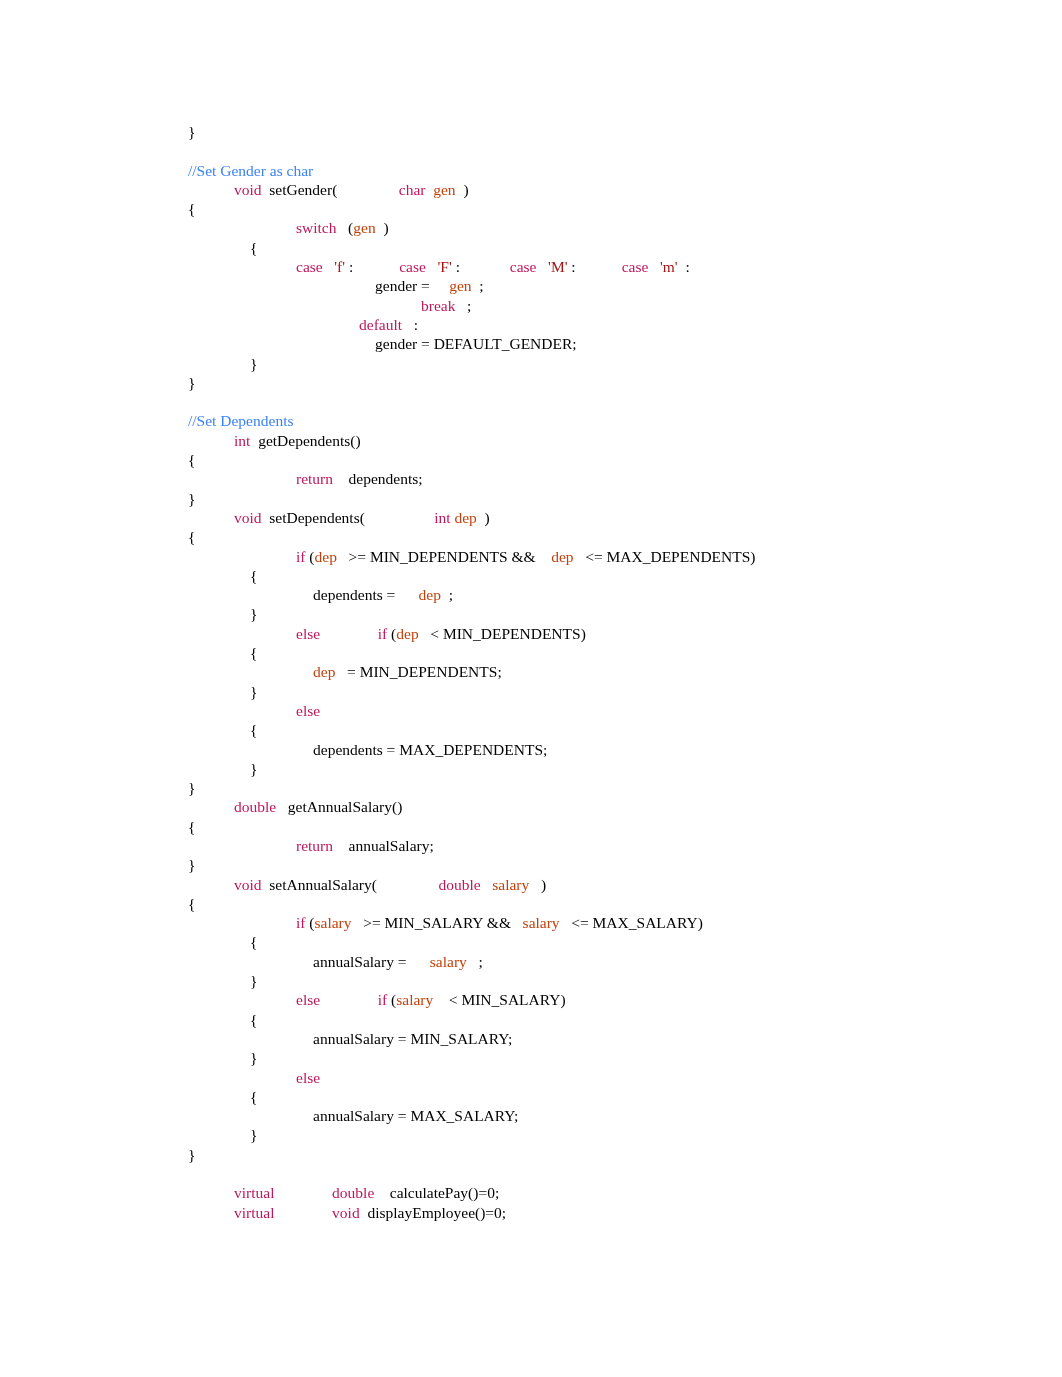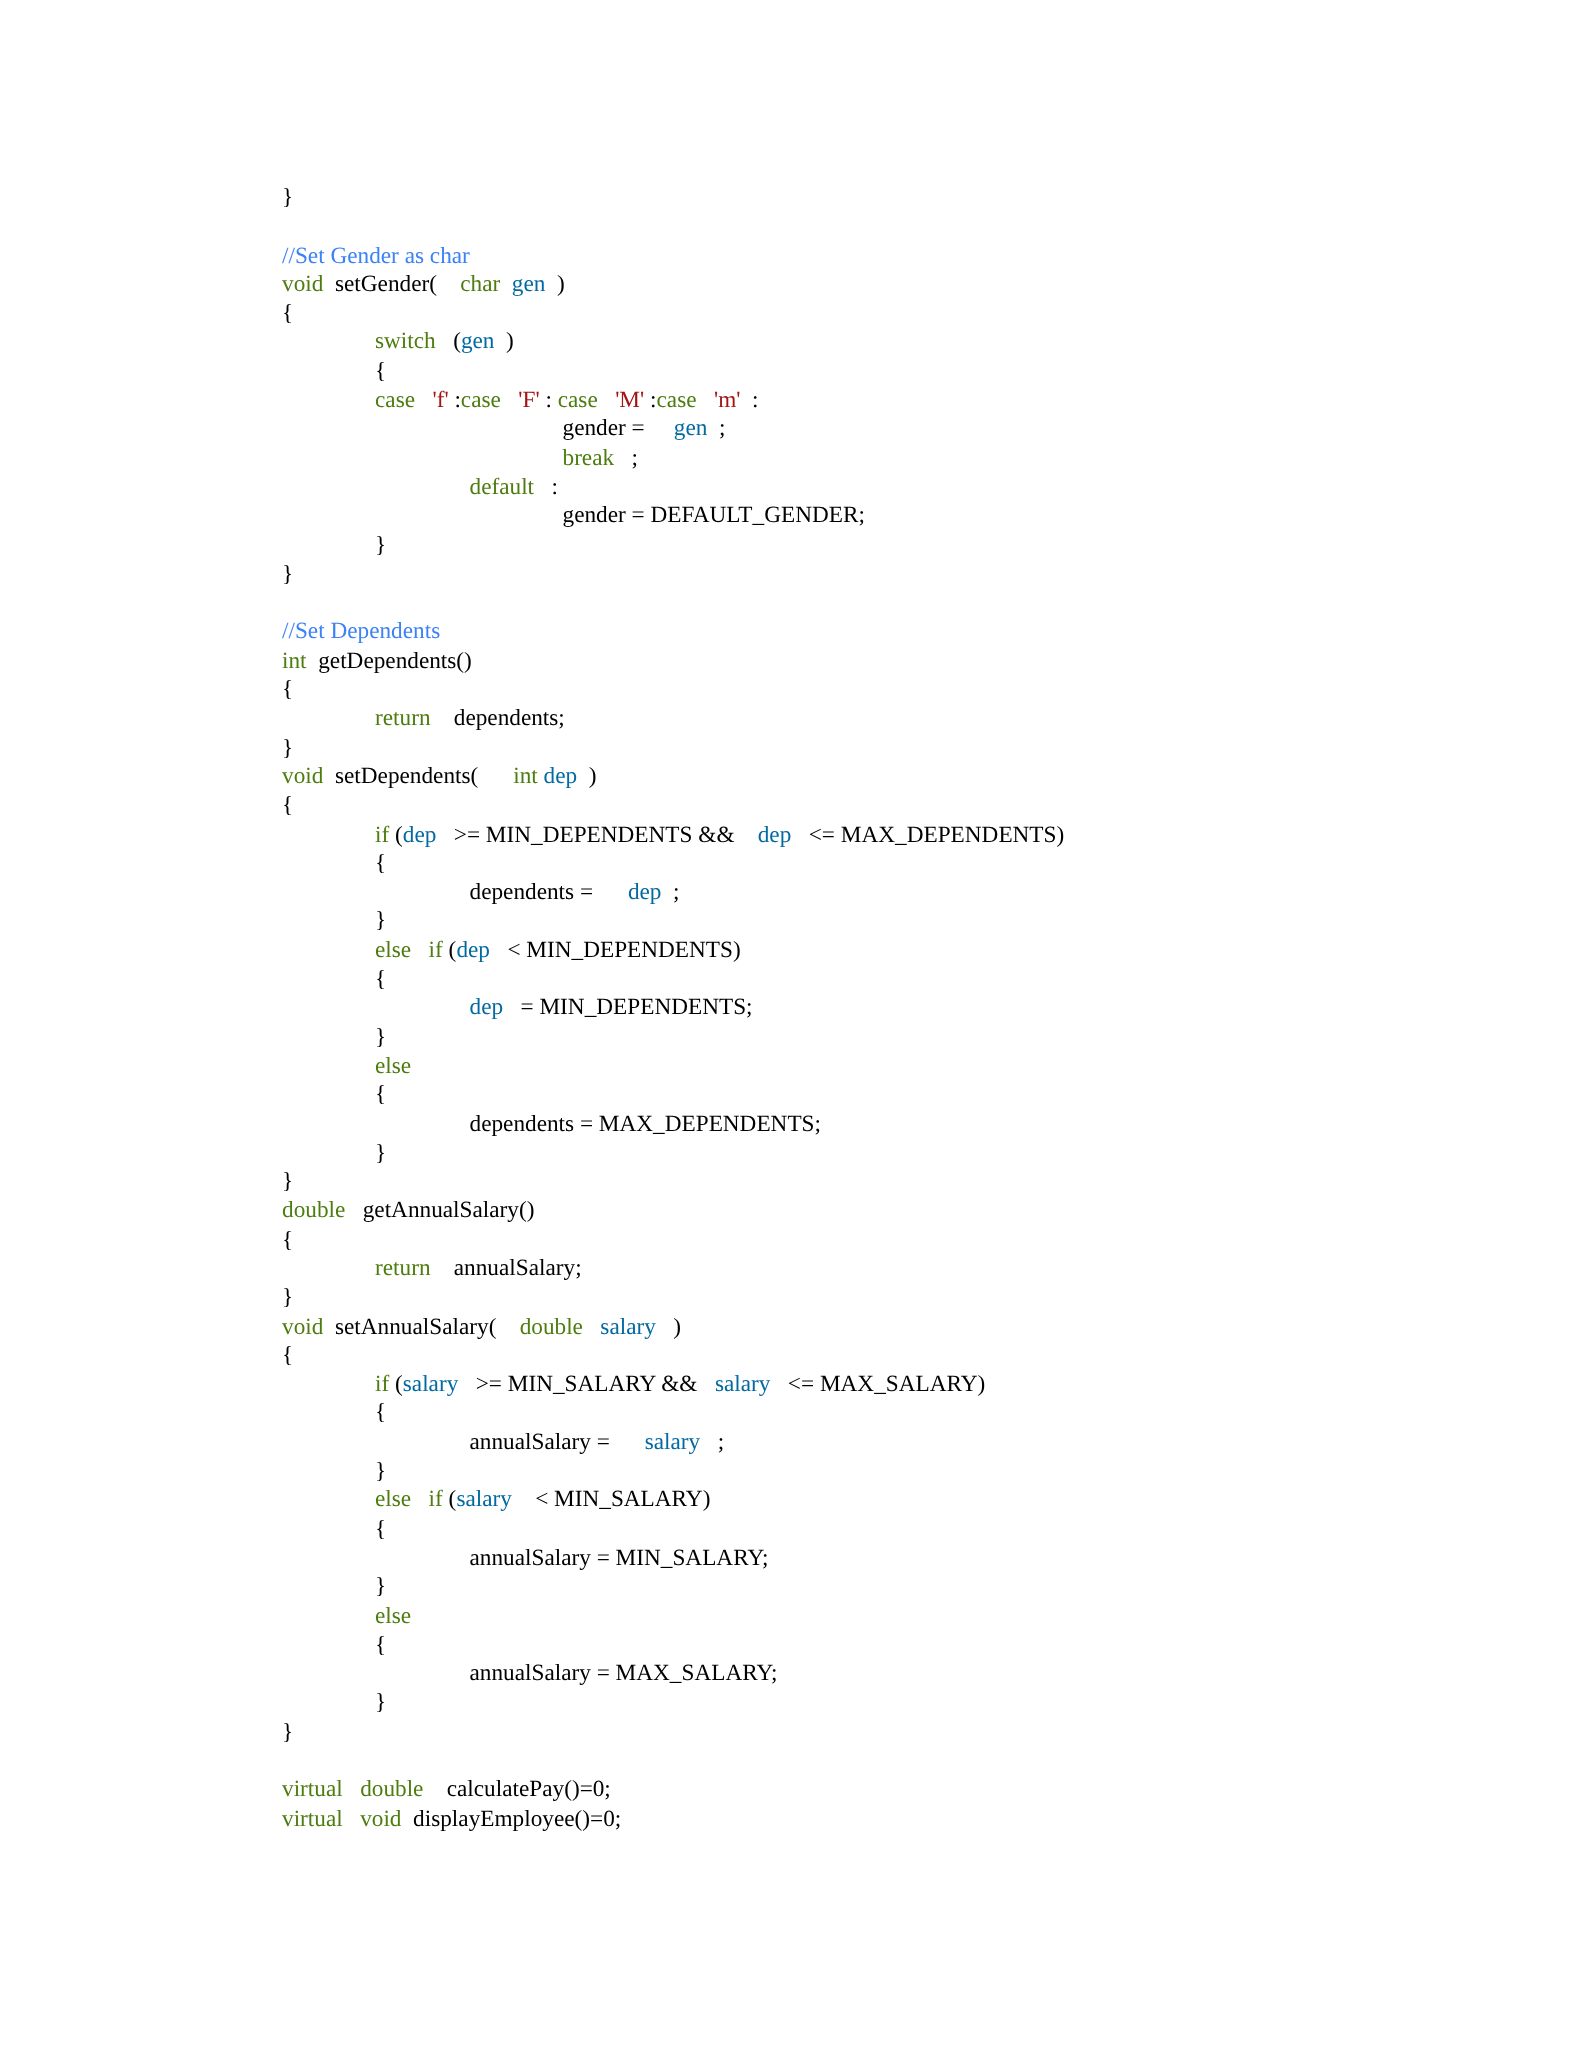--- a/index.html
+++ b/index.html
@@ -31,24 +31,24 @@
     white-space: pre;
   }
   .line {
     white-space: pre;
     min-height: 19.3px;
   }
   .line.blank {
     height: 19.3px;
   }
   
-  .kw      { color: #4d7c0f; }
+  .kw      { color: #be185d; margin-left: 46px; }
   .cmt     { color: #3b82f6; }
   .chr     { color: #A31515; }
-  .par     { color: #0369a1; }
+  .par     { color: #c2410c; }
   .pln     { color: #000000; }
   .tab1 { display: inline-block; width: 62px; }
   .tab2 { display: inline-block; width: 125px; }
   .tab3 { display: inline-block; width: 187px; }
 </style>
 </head>
 <body>
 
 <div id="page">
   <div id="code-listing"><div class="line"><span class="pln">}</span></div><div class="line blank">&nbsp;</div><div class="line"><span class="cmt">//Set Gender as char</span></div><div class="line"><span class="kw">void</span><span class="pln">  setGender(    </span><span class="kw">char</span><span class="pln">  </span><span class="par">gen</span><span class="pln">  )</span></div><div class="line"><span class="pln">{</span></div><div class="line"><span class="tab1"></span><span class="kw">switch</span><span class="pln">   (</span><span class="par">gen</span><span class="pln">  )</span></div><div class="line"><span class="tab1"></span><span class="pln">{</span></div><div class="line"><span class="tab1"></span><span class="kw">case</span><span class="pln">   </span><span class="chr">'f'</span><span class="pln"> :</span><span class="kw">case</span><span class="pln">   </span><span class="chr">'F'</span><span class="pln"> : </span><span class="kw">case</span><span class="pln">   </span><span class="chr">'M'</span><span class="pln"> :</span><span class="kw">case</span><span class="pln">   </span><span class="chr">'m'</span><span class="pln">  :</span></div><div class="line"><span class="tab3"></span><span class="pln">gender =     </span><span class="par">gen</span><span class="pln">  ;</span></div><div class="line"><span class="tab3"></span><span class="kw">break</span><span class="pln">   ;</span></div><div class="line"><span class="tab2"></span><span class="kw">default</span><span class="pln">   :</span></div><div class="line"><span class="tab3"></span><span class="pln">gender = DEFAULT_GENDER;</span></div><div class="line"><span class="tab1"></span><span class="pln">}</span></div><div class="line"><span class="pln">}</span></div><div class="line blank">&nbsp;</div><div class="line"><span class="cmt">//Set Dependents</span></div><div class="line"><span class="kw">int</span><span class="pln">  getDependents()</span></div><div class="line"><span class="pln">{</span></div><div class="line"><span class="tab1"></span><span class="kw">return</span><span class="pln">    dependents;</span></div><div class="line"><span class="pln">}</span></div><div class="line"><span class="kw">void</span><span class="pln">  setDependents(      </span><span class="kw">int</span><span class="pln"> </span><span class="par">dep</span><span class="pln">  )</span></div><div class="line"><span class="pln">{</span></div><div class="line"><span class="tab1"></span><span class="kw">if</span><span class="pln"> (</span><span class="par">dep</span><span class="pln">   &gt;= MIN_DEPENDENTS &amp;&amp;    </span><span class="par">dep</span><span class="pln">   &lt;= MAX_DEPENDENTS)</span></div><div class="line"><span class="tab1"></span><span class="pln">{</span></div><div class="line"><span class="tab2"></span><span class="pln">dependents =      </span><span class="par">dep</span><span class="pln">  ;</span></div><div class="line"><span class="tab1"></span><span class="pln">}</span></div><div class="line"><span class="tab1"></span><span class="kw">else</span><span class="pln">   </span><span class="kw">if</span><span class="pln"> (</span><span class="par">dep</span><span class="pln">   &lt; MIN_DEPENDENTS)</span></div><div class="line"><span class="tab1"></span><span class="pln">{</span></div><div class="line"><span class="tab2"></span><span class="par">dep</span><span class="pln">   = MIN_DEPENDENTS;</span></div><div class="line"><span class="tab1"></span><span class="pln">}</span></div><div class="line"><span class="tab1"></span><span class="kw">else</span></div><div class="line"><span class="tab1"></span><span class="pln">{</span></div><div class="line"><span class="tab2"></span><span class="pln">dependents = MAX_DEPENDENTS;</span></div><div class="line"><span class="tab1"></span><span class="pln">}</span></div><div class="line"><span class="pln">}</span></div><div class="line"><span class="kw">double</span><span class="pln">   getAnnualSalary()</span></div><div class="line"><span class="pln">{</span></div><div class="line"><span class="tab1"></span><span class="kw">return</span><span class="pln">    annualSalary;</span></div><div class="line"><span class="pln">}</span></div><div class="line"><span class="kw">void</span><span class="pln">  setAnnualSalary(    </span><span class="kw">double</span><span class="pln">   </span><span class="par">salary</span><span class="pln">   )</span></div><div class="line"><span class="pln">{</span></div><div class="line"><span class="tab1"></span><span class="kw">if</span><span class="pln"> (</span><span class="par">salary</span><span class="pln">   &gt;= MIN_SALARY &amp;&amp;   </span><span class="par">salary</span><span class="pln">   &lt;= MAX_SALARY)</span></div><div class="line"><span class="tab1"></span><span class="pln">{</span></div><div class="line"><span class="tab2"></span><span class="pln">annualSalary =      </span><span class="par">salary</span><span class="pln">   ;</span></div><div class="line"><span class="tab1"></span><span class="pln">}</span></div><div class="line"><span class="tab1"></span><span class="kw">else</span><span class="pln">   </span><span class="kw">if</span><span class="pln"> (</span><span class="par">salary</span><span class="pln">    &lt; MIN_SALARY)</span></div><div class="line"><span class="tab1"></span><span class="pln">{</span></div><div class="line"><span class="tab2"></span><span class="pln">annualSalary = MIN_SALARY;</span></div><div class="line"><span class="tab1"></span><span class="pln">}</span></div><div class="line"><span class="tab1"></span><span class="kw">else</span></div><div class="line"><span class="tab1"></span><span class="pln">{</span></div><div class="line"><span class="tab2"></span><span class="pln">annualSalary = MAX_SALARY;</span></div><div class="line"><span class="tab1"></span><span class="pln">}</span></div><div class="line"><span class="pln">}</span></div><div class="line blank">&nbsp;</div><div class="line"><span class="kw">virtual</span><span class="pln">   </span><span class="kw">double</span><span class="pln">    calculatePay()=0;</span></div><div class="line"><span class="kw">virtual</span><span class="pln">   </span><span class="kw">void</span><span class="pln">  displayEmployee()=0;</span></div></div>

